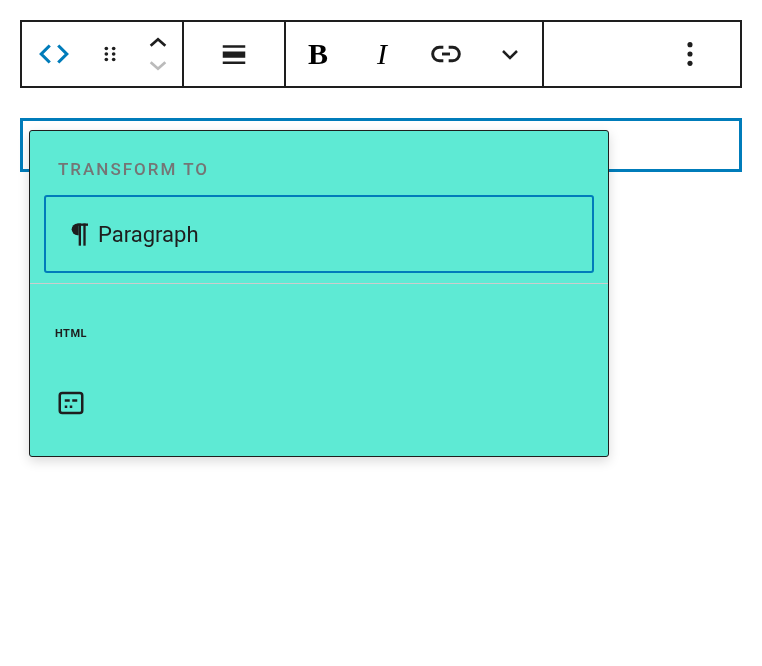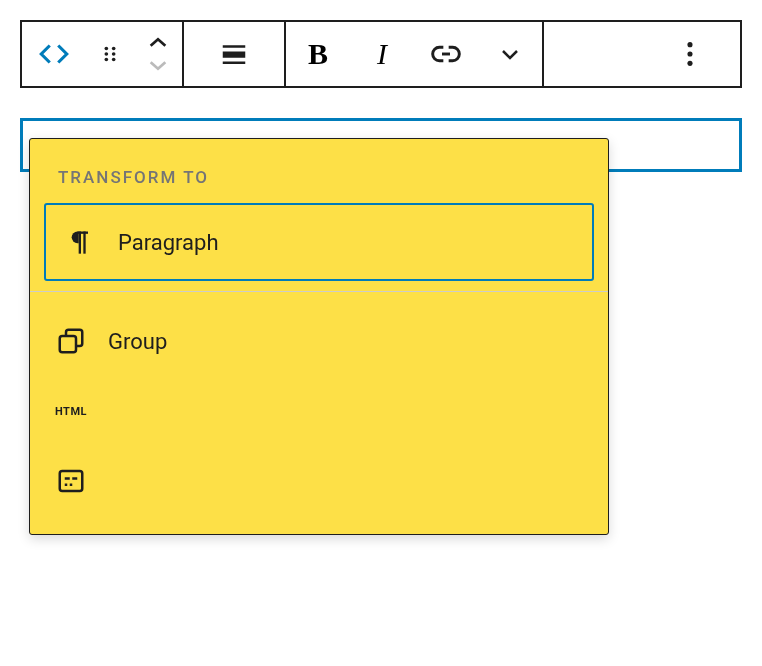--- a/index.html
+++ b/index.html
@@ -55,42 +55,41 @@
 
     .block-area {
       margin-top: 30px;
       border: 3px solid #007cba;
       height: 54px;
       position: relative;
     }
 
     .popover {
       position: absolute;
-      top: 138px;
+      top: 130px;
       left: 29px;
       width: 580px;
-      background: #fde047;
+      background: #5eead4;
       border: 1px solid #1e1e1e;
       border-radius: 3px;
       box-shadow: 0 4px 12px rgba(0,0,0,0.15);
     }
     .popover-header {
       padding: 28px 28px 16px 28px;
     }
     .popover-label {
       font-size: 17px;
       font-weight: 500;
       letter-spacing: 2px;
       color: #757575;
       text-transform: uppercase;
     }
     .transform-item {
       display: flex;
       align-items: center;
-      gap: 20px;
       padding: 18px 24px;
       cursor: pointer;
       font-size: 22px;
       color: #1e1e1e;
       text-align: center;
     }
     .transform-item.highlighted {
       margin: 0 14px 10px 14px;
       border: 2px solid #007cba;
       border-radius: 3px;
@@ -230,29 +229,20 @@
         <rect x="9" y="3" width="9" height="2"></rect>
       </svg>
     </span>
     <span>Paragraph</span>
   </div>
 
   <div class="divider"></div>
 
   <div class="second-group">
 
-    <div class="transform-item">
-      <span class="icon-box">
-        <svg width="30" height="30" viewBox="0 0 24 24" fill="none" stroke="#1e1e1e" stroke-width="2">
-          <rect x="3" y="8" width="13" height="13" rx="2"></rect>
-          <path d="M8 8V5a2 2 0 0 1 2-2h9a2 2 0 0 1 2 2v9a2 2 0 0 1-2 2h-3"></path>
-        </svg>
-      </span>
-      <span>Group</span>
-    </div>
 
     <div class="transform-item">
       <span class="icon-box">
         <span class="html-text">HTML</span>
       </span>
     </div>
 
     <div class="transform-item">
       <span class="icon-box">
         <svg width="30" height="30" viewBox="0 0 24 24" fill="none" stroke="#1e1e1e" stroke-width="2">

